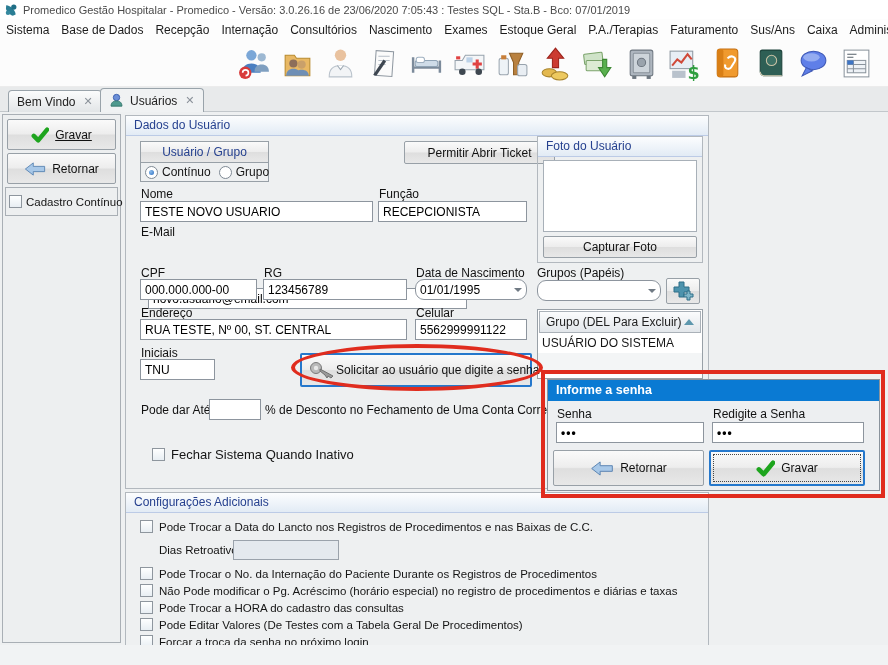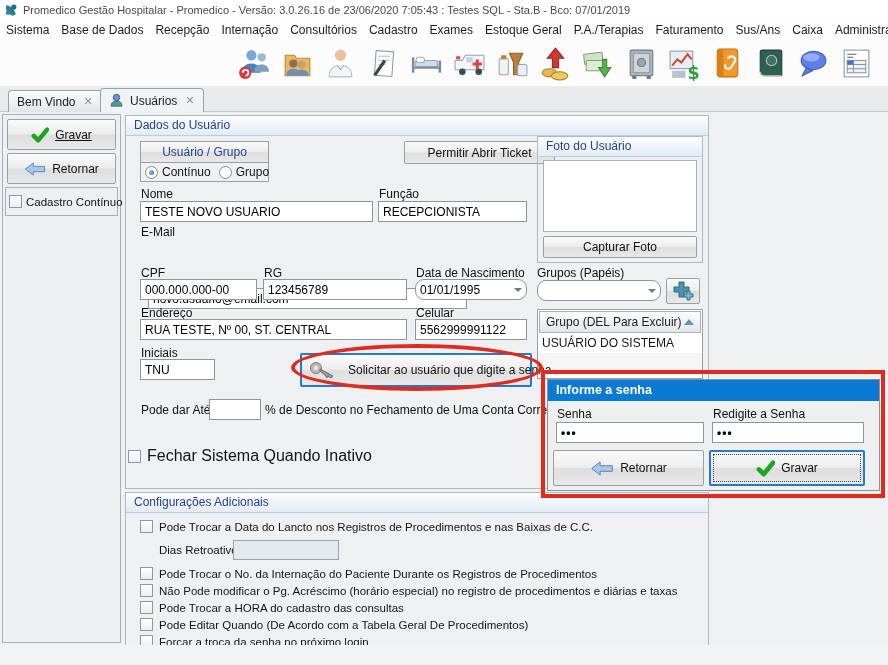--- a/index.html
+++ b/index.html
@@ -102,21 +102,21 @@
   </span>
   <span>Promedico Gestão Hospitalar - Promedico - Versão: 3.0.26.16 de 23/06/2020  7:05:43 : Testes SQL - Sta.B - Bco: 07/01/2019</span>
 </div>
 
 <div class="abs" id="menubar">
   <span class="mi">Sistema</span>
   <span class="mi">Base de Dados</span>
   <span class="mi">Recepção</span>
   <span class="mi">Internação</span>
   <span class="mi">Consultórios</span>
-  <span class="mi">Cadastro</span>
+  <span class="mi">Nascimento</span>
   <span class="mi">Exames</span>
   <span class="mi">Estoque Geral</span>
   <span class="mi">P.A./Terapias</span>
   <span class="mi">Faturamento</span>
   <span class="mi">Sus/Ans</span>
   <span class="mi">Caixa</span>
   <span class="mi">Administra</span>
 </div>
 
 <div class="abs" id="toolbar">
@@ -345,36 +345,36 @@
       <span>Grupo (DEL Para Excluir)</span>
       <span class="sortup"></span>
     </div>
     <div class="list-r">USUÁRIO DO SISTEMA</div>
     <div class="list-r alt"></div>
   </div>
 
   <span class="lbl" style="left:15px; top:230px;">Iniciais</span>
   <input class="inp" style="left: 14px; top: 243px; width: 75px;" value="TNU">
 
-  <button class="btn abs keybtn" style="left:174px; top:237px; width:232px; height:34px; justify-content:flex-start; padding-left:6px; gap:12px;">
+  <button class="btn abs keybtn" style="left:174px; top:237px; width:232px; height:34px; justify-content:flex-start; padding-left:6px; gap:0;">
     <span style="display:inline-flex;">
       <svg width="28" height="18" viewBox="0 0 28 18">
           <circle cx="8" cy="7" r="5.5" fill="#b9b9b9" stroke="#7a7a7a"></circle>
           <circle cx="8" cy="7" r="2.2" fill="#e8e8e8"></circle>
           <path d="M12 8l13 7-2 2-3-2-1 2-2-3-5-4z" fill="#9a9a9a" stroke="#6f6f6f"></path>
         </svg>
     </span>
     <span>Solicitar ao usuário que digite a senha</span>
   </button>
 
   <span class="lbl" style="left:15px; top:287px;">Pode dar Até:</span>
   <input class="inp" style="left: 83px; top: 283px; width: 52px;" value="">
   <span class="lbl" style="left:139px; top:287px;">% de Desconto no Fechamento de Uma Conta Corrente</span>
 
-  <div class="cbrow" style="left:2px; top:331px; font-size:16px;">
+  <div class="cbrow" style="left:26px; top:331px; font-size:13px;">
     <span class="cb"></span>
     <span>Fechar Sistema Quando Inativo</span>
   </div>
 </div>
 
 <div class="gb" id="panel-config" style="left:125px; top:492px; width:584px; height:169px;">
   <div class="gb-h">Configurações Adicionais</div>
 
   <div class="cbrow" style="left:14px; top:27px;">
     <span class="cb"></span>
@@ -391,21 +391,21 @@
   <div class="cbrow" style="left:14px; top:91px;">
     <span class="cb"></span>
     <span>Não Pode modificar o Pg. Acréscimo (horário especial) no registro de procedimentos e diárias e taxas</span>
   </div>
   <div class="cbrow" style="left:14px; top:108px;">
     <span class="cb"></span>
     <span>Pode Trocar a HORA do cadastro das consultas</span>
   </div>
   <div class="cbrow" style="left:14px; top:125px;">
     <span class="cb"></span>
-    <span>Pode Editar Quando (De Acordo com a Tabela Geral De Procedimentos)</span>
+    <span>Pode Editar Valores (De Testes com a Tabela Geral De Procedimentos)</span>
   </div>
   <div class="cbrow" style="left:14px; top:142px;">
     <span class="cb"></span>
     <span>Forçar a troca da senha no próximo login</span>
   </div>
 </div>
 
 <div class="abs" id="bottomstrip"></div>
 
 <div class="abs" id="dlg">

